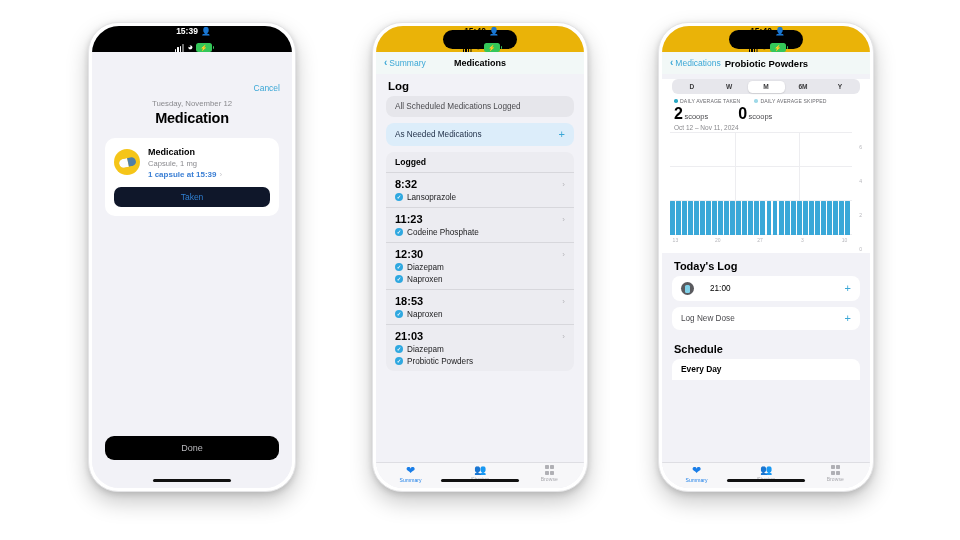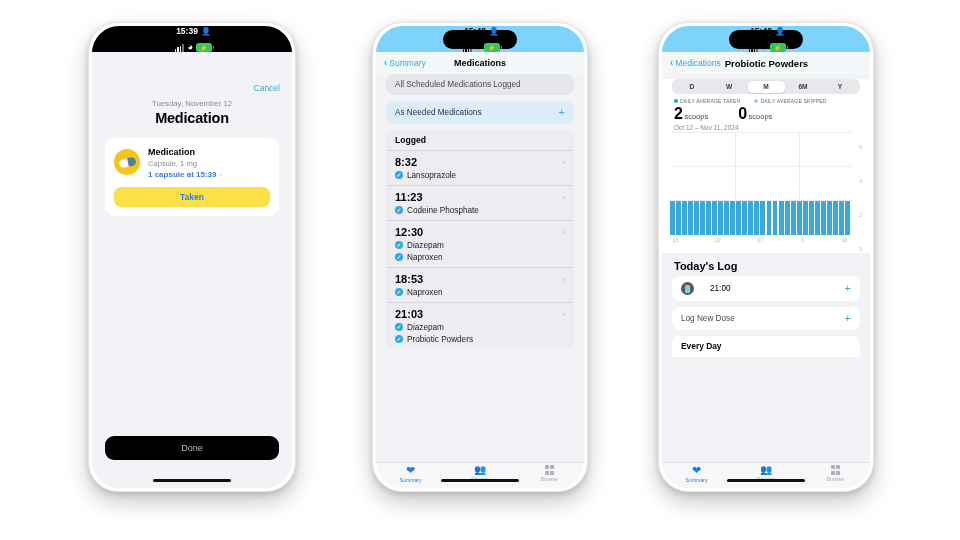--- a/index.html
+++ b/index.html
@@ -30,21 +30,21 @@
   #phone3 { left: 658px; top: 22px; width: 216px; height: 470px; }
 
   
   .statusbar {
     height: 26px; position: relative;
     display: flex; align-items: center; justify-content: space-between;
     padding: 0 13px 0 16px;
     font-size: 8.5px; font-weight: bold; flex-direction: column;
   }
   .statusbar.dark { background: #000; color: #fff; }
-  .statusbar.light { background: #7dd3fc; color: #000; }
+  .statusbar.light { background: #eab308; color: #000; }
   .sb-left { display:flex; align-items:center; gap:3px; z-index:2; }
   .sb-right { display:flex; align-items:center; gap:3.5px; z-index:2; }
   .person-glyph { font-size: 8px; }
   .island {
     position:absolute; left:50%; transform:translateX(-50%); top:4px;
     width: 74px; height: 19px; background:#000; border-radius:11px;
   }
   .notch {
     position:absolute; left:50%; transform:translateX(-50%); top:0;
     width: 92px; height: 20px; background:#000; border-radius:0 0 12px 12px;
@@ -104,22 +104,22 @@
     box-shadow: 0 0 0 .6px rgba(0,0,0,.07) inset;
   }
   .capsule .lh { flex:1; background:#fdfdfd; }
   .capsule .rh { flex:1; background:#4f7fa8; }
   .med-text { flex:1; min-width:0; }
   .med-name { font-size:9px; font-weight:bold; color:#000; }
   .med-sub  { font-size:7.6px; color:#8a8a8e; margin-top:1.5px; }
   .med-dose { font-size:8px; font-weight:bold; color:#3b7fd4; margin-top:2px; display:flex; align-items:center; gap:3px;}
   .med-dose .c { color:#c7c7cc; font-size:8px; font-weight:400;}
   .taken-btn {
-    margin-top:8px; background:#fde047; border-radius:7px;
-    text-align:center; padding:5px 0; color:#2f7fd0; font-size:8.5px; font-weight:700;
+    margin-top:8px; background:#0f172a; border-radius:7px;
+    text-align:center; padding:5px 0; color:#2f7fd0; font-size:8.5px; font-weight:400;
   }
   .done-btn {
     position:absolute; left:13px; right:13px; bottom:28px;
     background:#000000; border-radius:9px; text-align:center;
     padding: 7px 0; color:#b9b9bd; font-size:9px; font-weight:500;
   }
 
   
   .sec-title { font-size:11.5px; font-weight:bold; color:#000; padding: 6px 12px 4px 12px;}
   .row-card {
@@ -294,20 +294,21 @@
 
       <div class="nav">
         <div class="back">
           <span class="chev">‹</span>
           <span>Summary</span>
         </div>
         <div class="title">Medications</div>
       </div>
 
       <div class="body-scroll">
+        <div class="sec-title">Log</div>
 
         <div class="row-card">
           <span>All Scheduled Medications Logged</span>
         </div>
 
         <div class="row-card blue">
           <span>As Needed Medications</span>
           <span class="plus">+</span>
         </div>
 
@@ -520,20 +521,21 @@
             <span class="t">21:00</span>
           </span>
           <span class="plus">+</span>
         </div>
 
         <div class="p3-card">
           <span class="t grey">Log New Dose</span>
           <span class="plus">+</span>
         </div>
 
+        <div class="p3-sec">Schedule</div>
         <div class="p3-sched-card">Every Day</div>
       </div>
 
       <div class="tabbar">
         <div class="tab active">
           <span class="heart">❤</span>
           <span class="lbl">Summary</span>
         </div>
         <div class="tab">
           <span class="people">👥</span>

